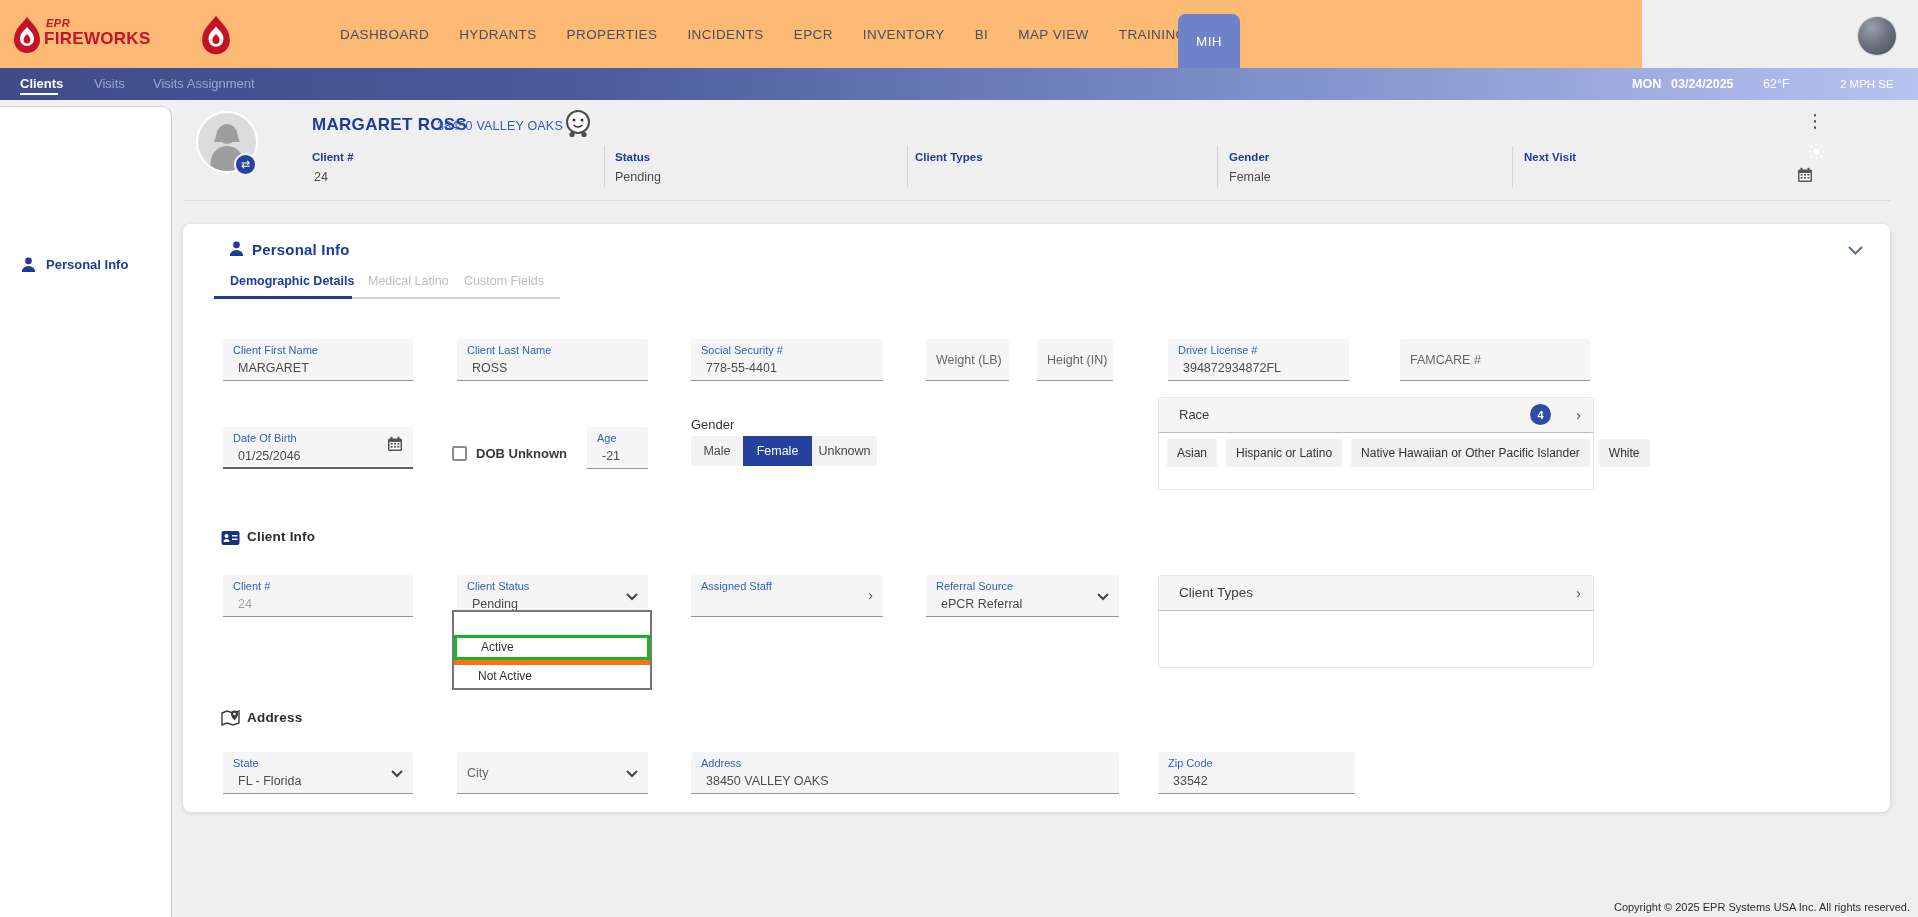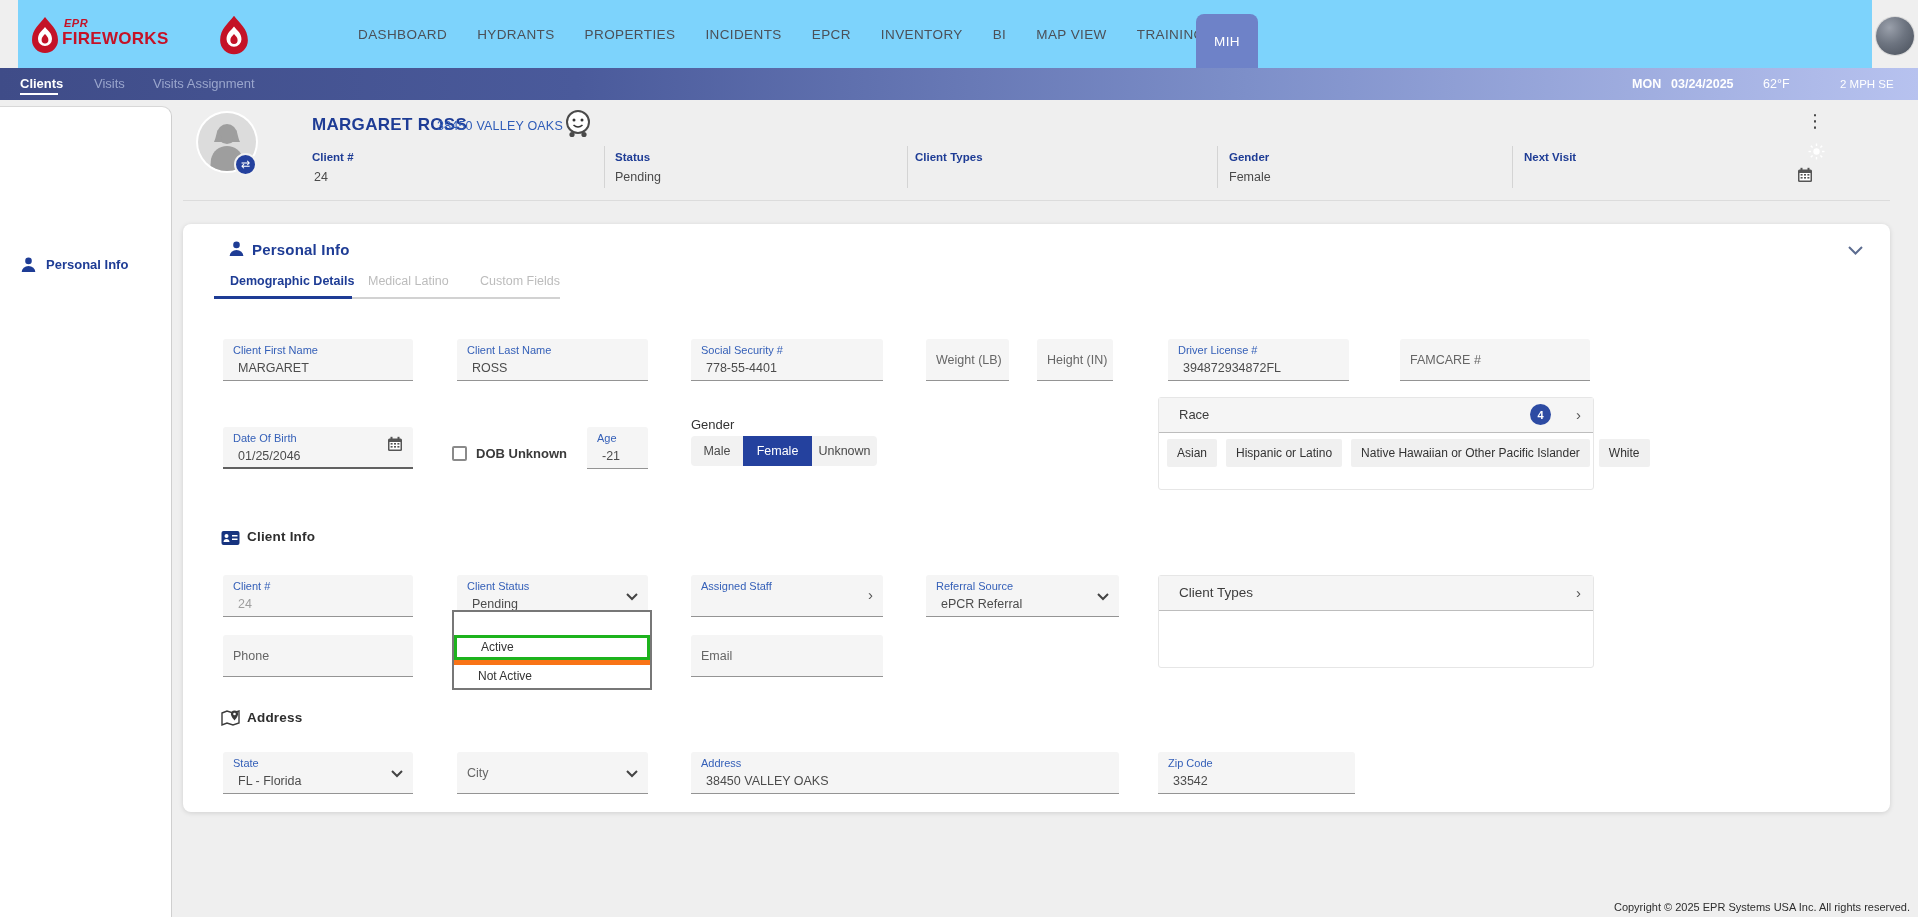--- a/index.html
+++ b/index.html
@@ -1,20 +1,20 @@
 <!DOCTYPE html>
 <html><head>
 <meta charset="utf-8">
 <style>
   html,body{margin:0;padding:0;background:#efefef;font-family:"Liberation Sans",sans-serif;}
   .stage{position:relative;width:1918px;height:917px;background:#efefef;overflow:hidden;}
   .abs{position:absolute;}
 
   
-  .topbar{position:absolute;left:0;top:0;width:1854px;height:68px;background:#7dd3fc;border-bottom:1px solid #e7e7e7;margin-left:18px;}
+  .topbar{position:absolute;left:0;top:0;width:1642px;height:68px;background:#fdba74;border-bottom:1px solid #e7e7e7;}
   .brand-epr{position:absolute;left:46px;top:17px;font-size:11px;font-style:italic;font-weight:800;color:#c41227;letter-spacing:.5px;}
   .brand-fw{position:absolute;left:44px;top:29px;font-size:17px;font-weight:800;color:#c41227;letter-spacing:.3px;}
   .mainnav{position:absolute;left:340px;top:0;height:68px;display:flex;align-items:center;gap:30px;}
   .navitem{font-size:13.5px;color:#4b5058;letter-spacing:.4px;white-space:nowrap;cursor:pointer;}
   .navtab-active{position:absolute;left:1178px;top:14px;width:62px;height:54px;background:#6e82c8;border-radius:8px 8px 0 0;
     display:flex;align-items:center;justify-content:center;color:#fff;font-size:13.5px;letter-spacing:.4px;}
   .avatar-top{position:absolute;left:1858px;top:17px;width:38px;height:38px;border-radius:50%;
     background:radial-gradient(circle at 35% 28%,#9aa0ab 0%,#6d7480 45%,#474e59 100%);box-shadow:0 0 0 1px #d9d9d9;}
 
   
@@ -235,21 +235,21 @@
   </span>
   <span class="sec-title" style="left:252px;top:241px">Personal Info</span>
   <span class="abs" style="left:1848px;top:246px">
     <svg width="15" height="9" viewBox="0 0 15 9">
         <polyline points="1,1 7.5,7.5 14,1" fill="none" stroke="#5c6c90" stroke-width="2"></polyline>
       </svg>
   </span>
 
   <span class="tab tab-active" style="left:230px">Demographic Details</span>
   <span class="tab tab-idle" style="left:368px">Medical Latino</span>
-  <span class="tab tab-idle" style="left:480px">Custom Fields</span>
+  <span class="tab tab-idle" style="left:464px">Custom Fields</span>
   <div class="tab-line-active"></div>
   <div class="tab-line"></div>
 
   <div class="fld" style="left:223px;top:339px;width:190px">
     <span class="fld-lbl">Client First Name</span>
     <span class="fld-val">MARGARET</span>
   </div>
   <div class="fld" style="left:457px;top:339px;width:191px">
     <span class="fld-lbl">Client Last Name</span>
     <span class="fld-val">ROSS</span>
@@ -357,26 +357,20 @@
       </span>
   </div>
 
   <div class="panel" style="left:1158px;top:575px;height:93px">
     <div class="panel-head">
       <span class="panel-lbl" style="font-size:13.5px">Client Types</span>
       <span class="panel-chev">›</span>
     </div>
   </div>
 
-  <div class="fld empty" style="left:223px;top:635px;width:190px">
-    <span class="fld-lbl">Phone</span>
-  </div>
-  <div class="fld empty" style="left:691px;top:635px;width:192px">
-    <span class="fld-lbl">Email</span>
-  </div>
 
   <div class="dropdown">
     <div class="dd-row"></div>
     <div class="dd-row hl">Active</div>
     <div class="dd-row last">Not Active</div>
   </div>
 
   <span class="abs" style="left:221px;top:708px">
     <svg width="19" height="19" viewBox="0 0 19 19">
         <path d="M1 5l5-2 6 2 6-2v12l-6 2-6-2-5 2z" fill="none" stroke="#3a3a3a" stroke-width="1.4"></path>

